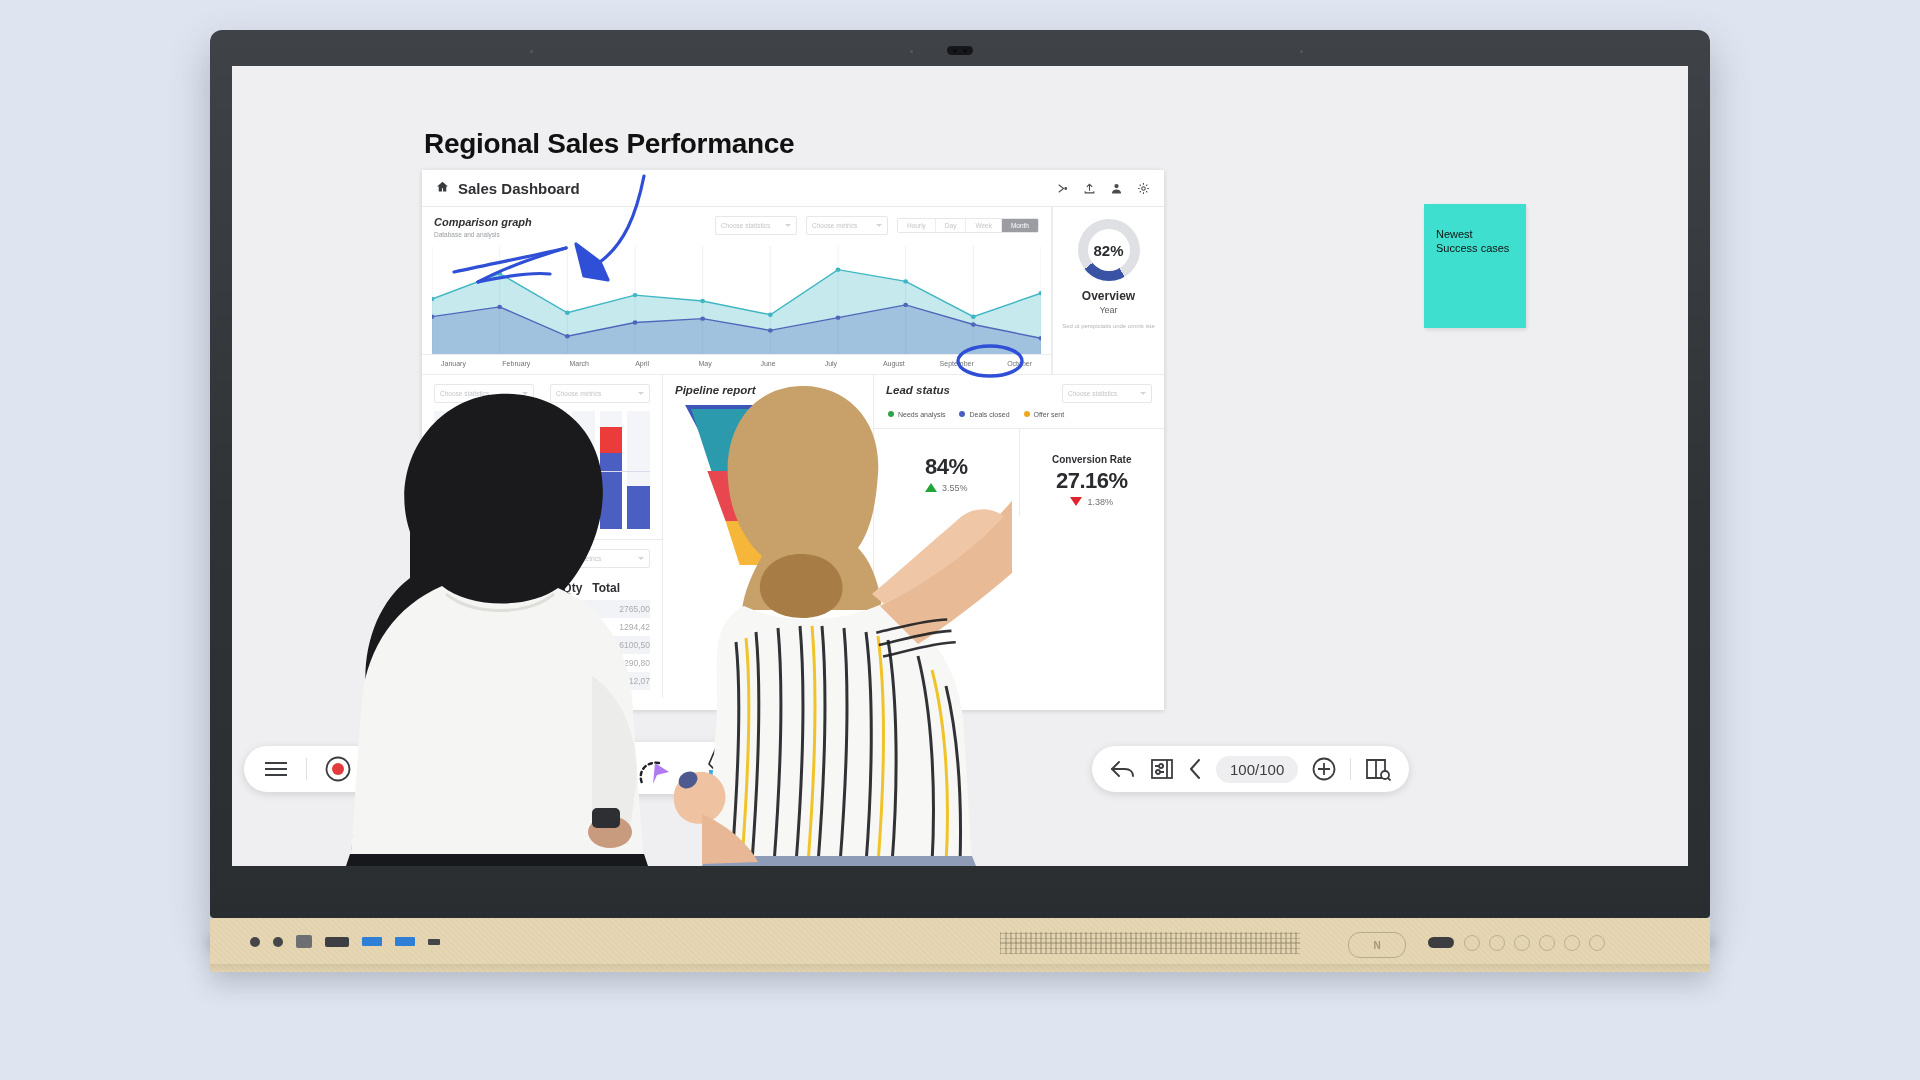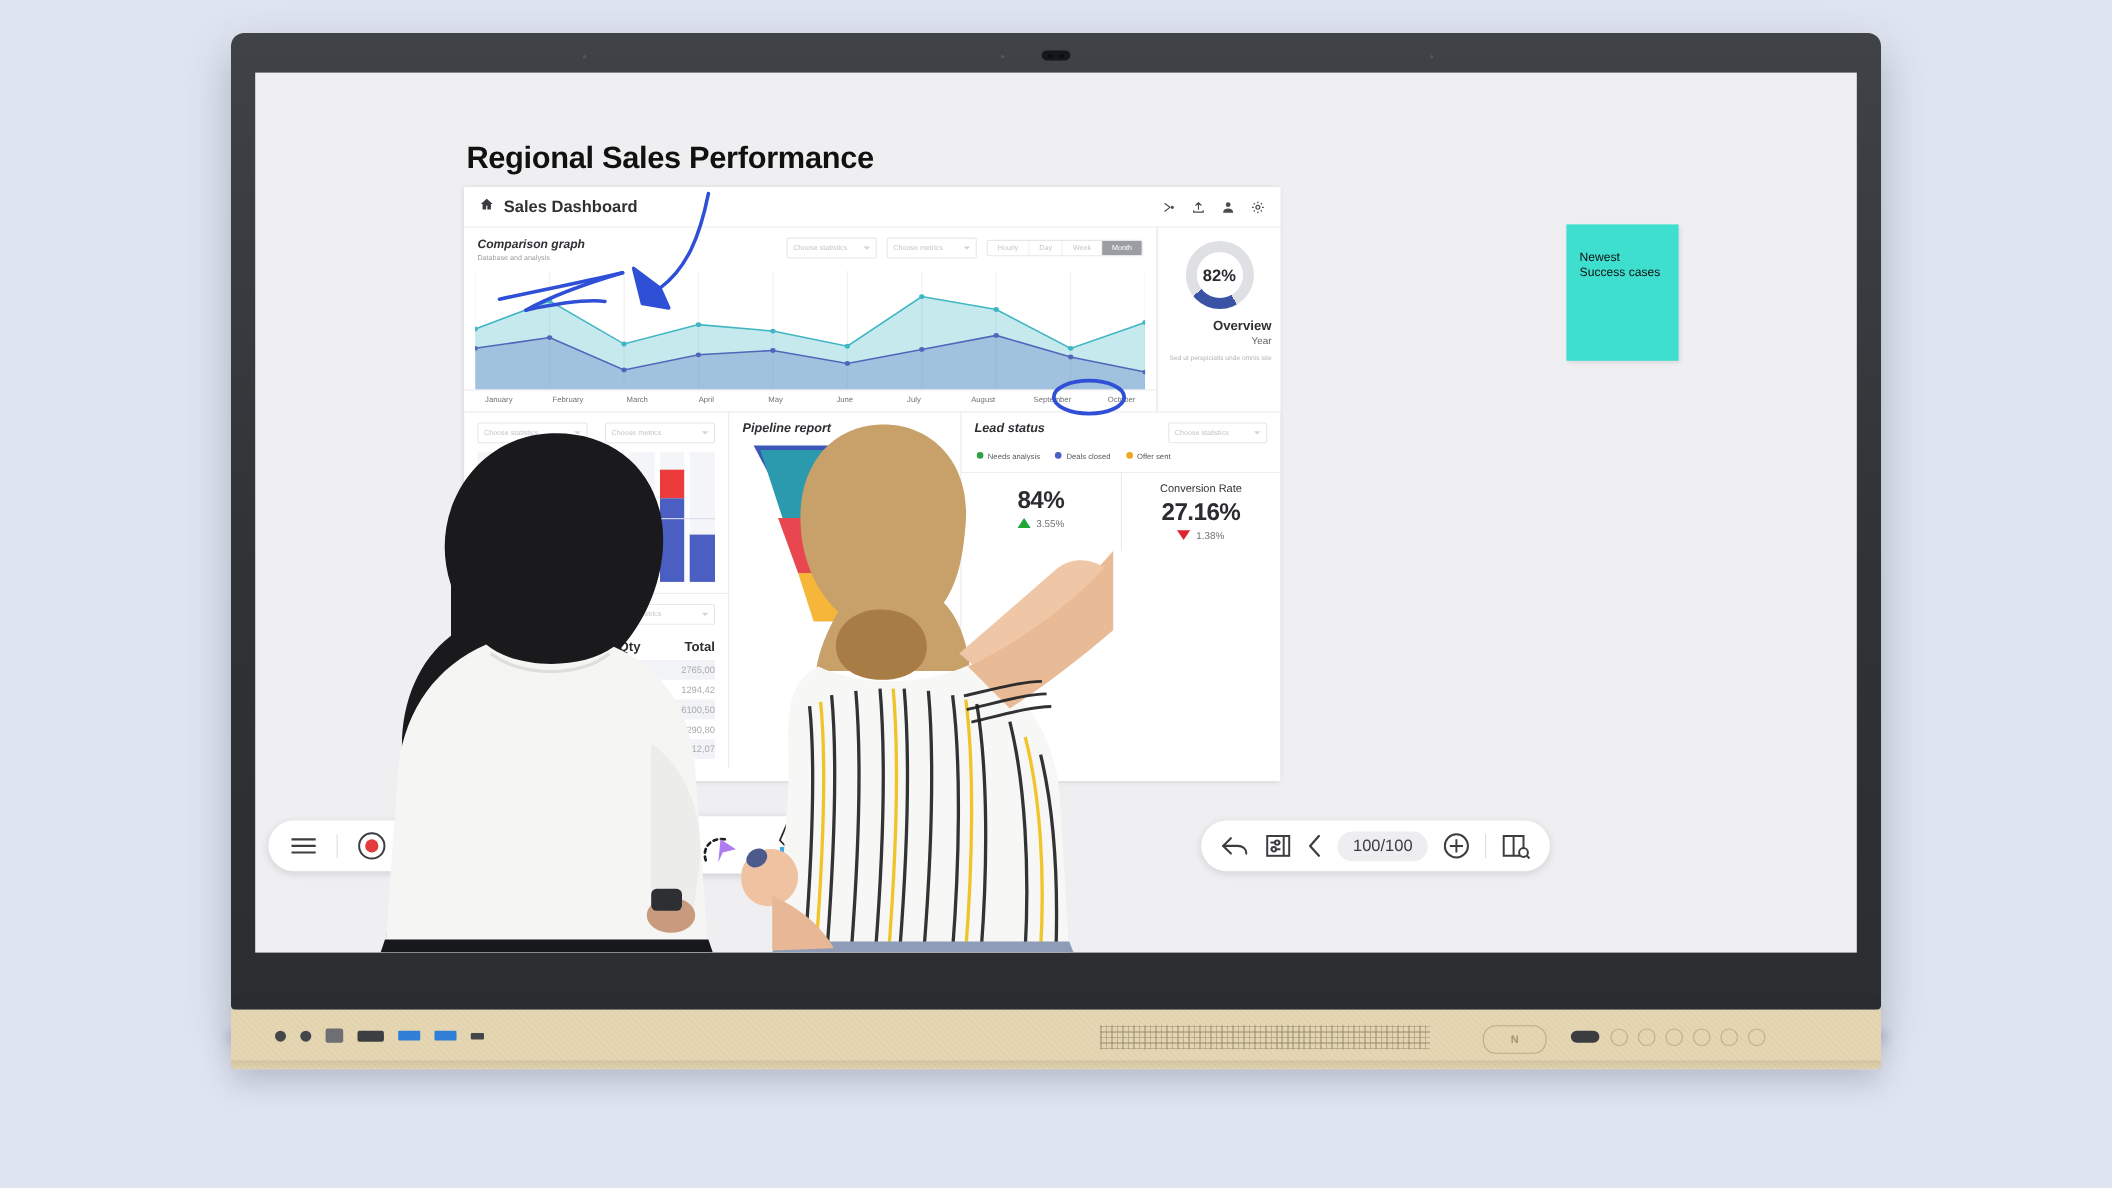--- a/index.html
+++ b/index.html
@@ -124,29 +124,29 @@
   .bar{flex:1;position:relative;background:#f4f5f8;height:100%;display:flex;flex-direction:column;justify-content:flex-end;}
   .bar .blue{background:#4a5fc1;width:100%;}
   .bar .red{background:#ec3b3b;width:100%;}
   .threshold{position:absolute;left:12px;right:12px;top:60px;height:1px;background:#dadced;}
 
   
   .tbl{padding:4px 12px 8px;}
   .tbl-head{display:flex;font-size:12px;font-weight:bold;color:#2f3033;padding:3px 0 5px;}
   .tbl-head .c1{width:44%;}
   .tbl-head .c2{width:28%;text-align:right;}
-  .tbl-head .c3{width:28%;text-align:right;padding-left:10px;}
+  .tbl-head .c3{width:28%;text-align:left;padding-left:10px;}
   .tbl-row{display:flex;font-size:8.5px;color:#a9abb0;padding:4px 0;}
   .tbl-row.alt{background:#f2f3f6;}
   .tbl-row .c1{width:44%;}
   .tbl-row .c2{width:28%;text-align:right;}
   .tbl-row .c3{width:28%;text-align:right;padding-left:10px;}
 
   
-  .side{width:95px;border-left:1px solid #ececef;padding:10px 8px;text-align:right;background:#fff;}
+  .side{width:95px;border-left:1px solid #ececef;padding:10px 8px;text-align:center;background:#fff;}
   .gauge{position:relative;width:62px;height:62px;margin:2px auto 8px;}
   .gauge .ring{
     position:absolute;inset:0;border-radius:50%;
     background:conic-gradient(from 150deg,#3a53a4 0 82deg,#dfe0e4 82deg 360deg);
   }
   .gauge .hole{position:absolute;inset:10px;border-radius:50%;background:#fff;display:flex;align-items:center;justify-content:center;}
   .gauge .val{font-size:15px;font-weight:bold;color:#2b2c2f;}
   .side h4{margin:0;font-size:12px;font-weight:bold;color:#2f3033;}
   .side .sub{font-size:9px;color:#5e6064;margin-top:2px;}
   .side .desc{font-size:6px;color:#b2b4b8;margin-top:7px;line-height:1.4;}
@@ -161,21 +161,21 @@
       #2fa24a 0 95deg,
       #f0a61e 97deg 185deg,
       #2391a3 187deg 232deg,
       #e03a47 234deg 250deg,
       #4a5fc1 252deg 360deg);
   }
   .dlab{position:absolute;color:#fff;font-size:11px;font-weight:bold;}
   .legend{display:flex;flex-wrap:wrap;gap:4px 14px;padding:6px 14px 8px;font-size:7px;color:#56585c;}
   .legend i{width:6px;height:6px;border-radius:50%;display:inline-block;margin-right:4px;}
   .kpi{flex:1;text-align:center;padding:9px 4px;border-left:1px solid #ececef;}
-  .kpi .t{font-size:10px;font-weight:normal;color:#2f3033;}
+  .kpi .t{font-size:10px;font-weight:bold;color:#2f3033;margin-top:16px;}
   .kpi .v{font-size:22px;font-weight:bold;color:#2b2c2f;letter-spacing:-.5px;margin-top:3px;}
   .kpi .d{font-size:9px;color:#6f7175;margin-top:3px;display:flex;align-items:center;justify-content:center;gap:5px;}
   .tri-up{width:0;height:0;border-left:6px solid transparent;border-right:6px solid transparent;border-bottom:9px solid #21a637;}
   .tri-dn{width:0;height:0;border-left:6px solid transparent;border-right:6px solid transparent;border-top:9px solid #e0242e;}
 
   
   .note{position:absolute;padding:23px 12px;box-shadow:1px 2px 4px rgba(0,0,0,.10);}
   #note-teal{left:1192px;top:138px;width:78px;height:78px;background:#3fdfd0;}
   #note-yellow{left:1250px;top:196px;width:78px;height:78px;background:#f8ef7a;}
   .note .ntitle{font-size:11px;color:#111;line-height:1.28;}

